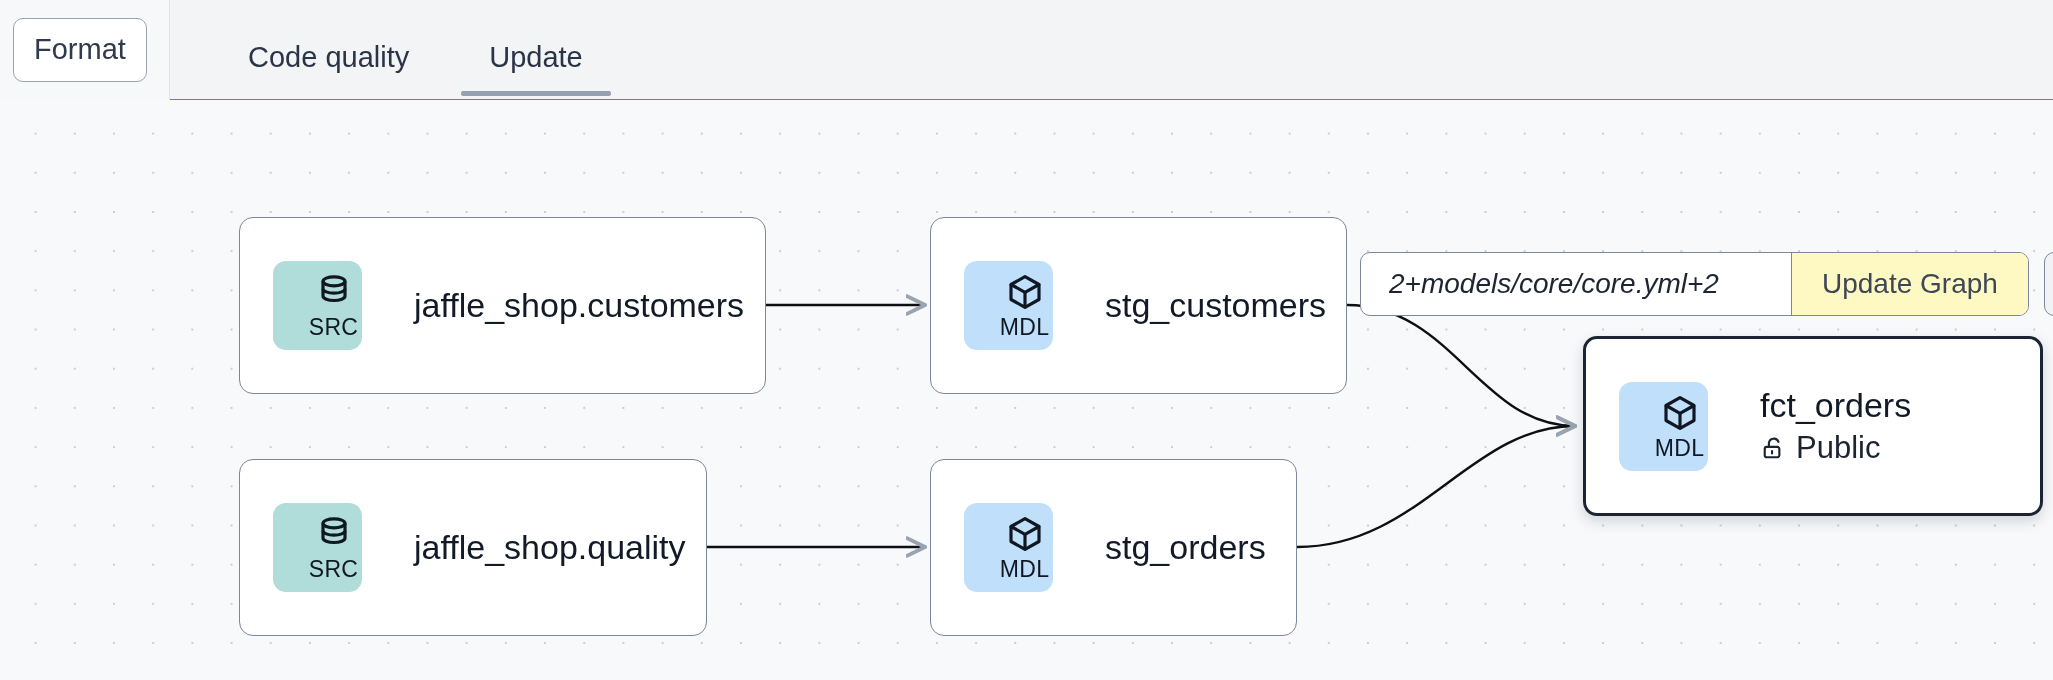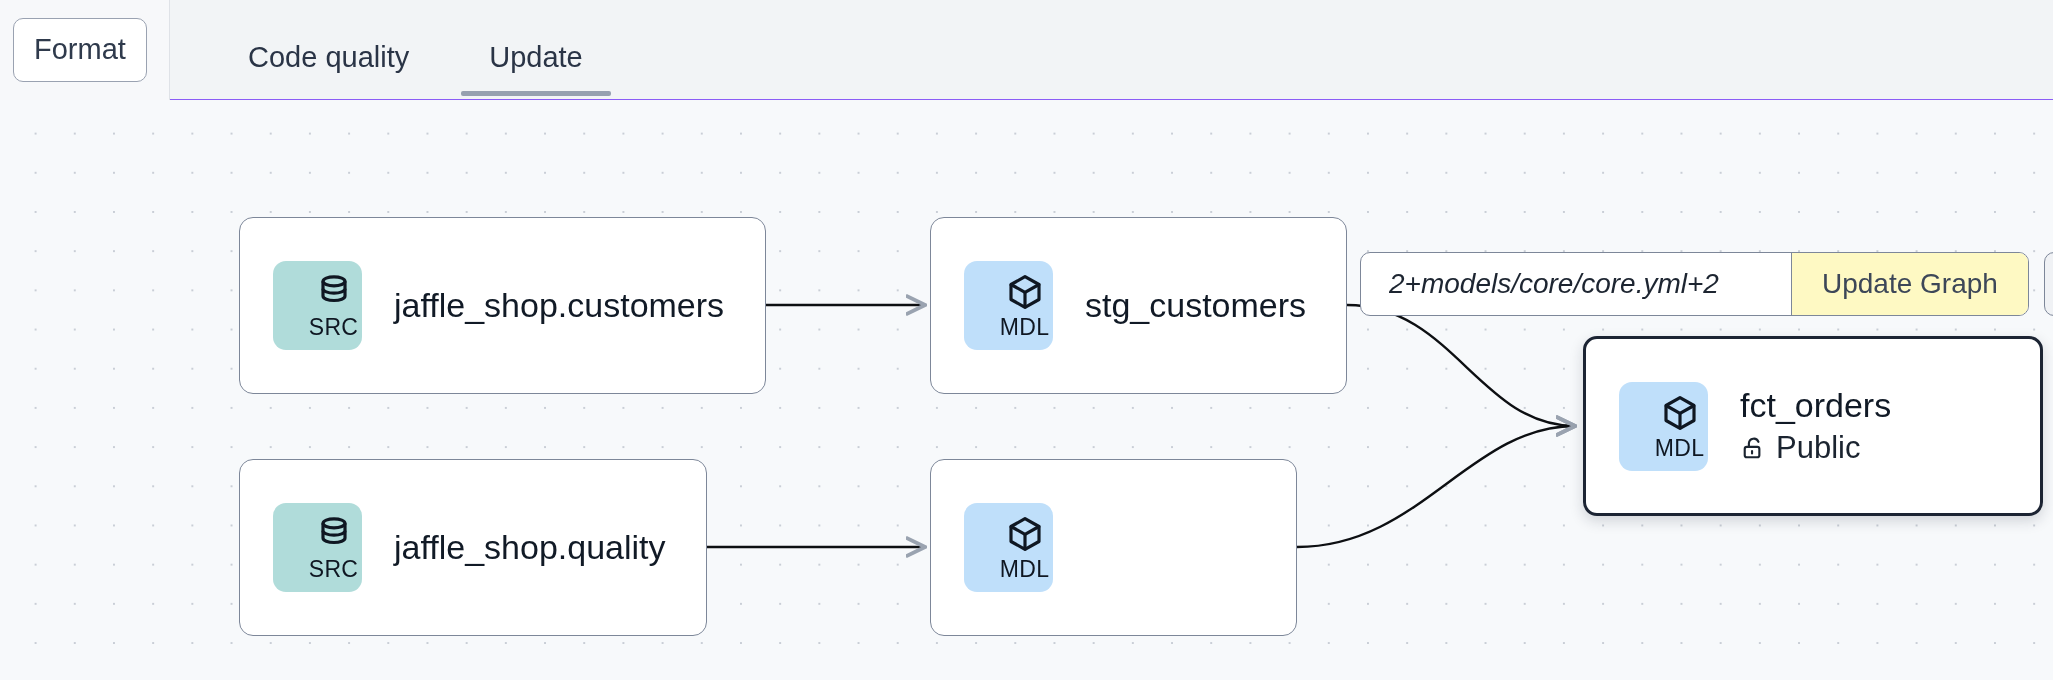--- a/index.html
+++ b/index.html
@@ -83,21 +83,21 @@
     flex: 0 0 auto;
     padding-left: 32px;
   }
   .badge.src { background: #b0dcda; }
   .badge.mdl { background: #bfdffa; }
   .badge svg { display: block; margin-bottom: 1px; }
   .badge-label {
     font-size: 23px; color: #0f1722; letter-spacing: .3px;
     line-height: 1; margin-top: 3px;
   }
-  .node-body { margin-left: 32px; display: flex; flex-direction: column; justify-content: center; }
+  .node-body { margin-left: 52px; display: flex; flex-direction: column; justify-content: center; }
   .node-title { font-size: 34px; color: #111a26; white-space: nowrap; line-height: 1.15; }
   .node-sub { display: flex; align-items: center; gap: 9px; margin-top: 5px; }
   .node-sub-text { font-size: 31px; color: #1b2430; }
 
   
   .selector {
     position: absolute;
     left: 1360px; top: 152px;
     height: 64px;
     display: flex; align-items: stretch;
@@ -205,20 +205,23 @@
     </div>
 
     <div class="node" style="left:930px; top:359px; width:367px; height:177px;">
       <div class="badge mdl">
         <svg width="40" height="40" viewBox="0 0 24 24" fill="none" stroke="#0f1722" stroke-width="1.9" stroke-linejoin="round">
           <path d="M12 2.8 L20.4 7.5 L12 12.2 L3.6 7.5 Z"></path>
           <path d="M3.6 7.5 V16.5 L12 21.2 V12.2"></path>
           <path d="M20.4 7.5 V16.5 L12 21.2"></path>
         </svg>
         <span class="badge-label">MDL</span>
+      </div>
+      <div class="node-body">
+        <div class="node-title">stg_orders</div>
       </div>
     </div>
 
     <div class="node selected" style="left:1583px; top:236px; width:460px; height:180px;">
       <div class="badge mdl">
         <svg width="40" height="40" viewBox="0 0 24 24" fill="none" stroke="#0f1722" stroke-width="1.9" stroke-linejoin="round">
           <path d="M12 2.8 L20.4 7.5 L12 12.2 L3.6 7.5 Z"></path>
           <path d="M3.6 7.5 V16.5 L12 21.2 V12.2"></path>
           <path d="M20.4 7.5 V16.5 L12 21.2"></path>
         </svg>

